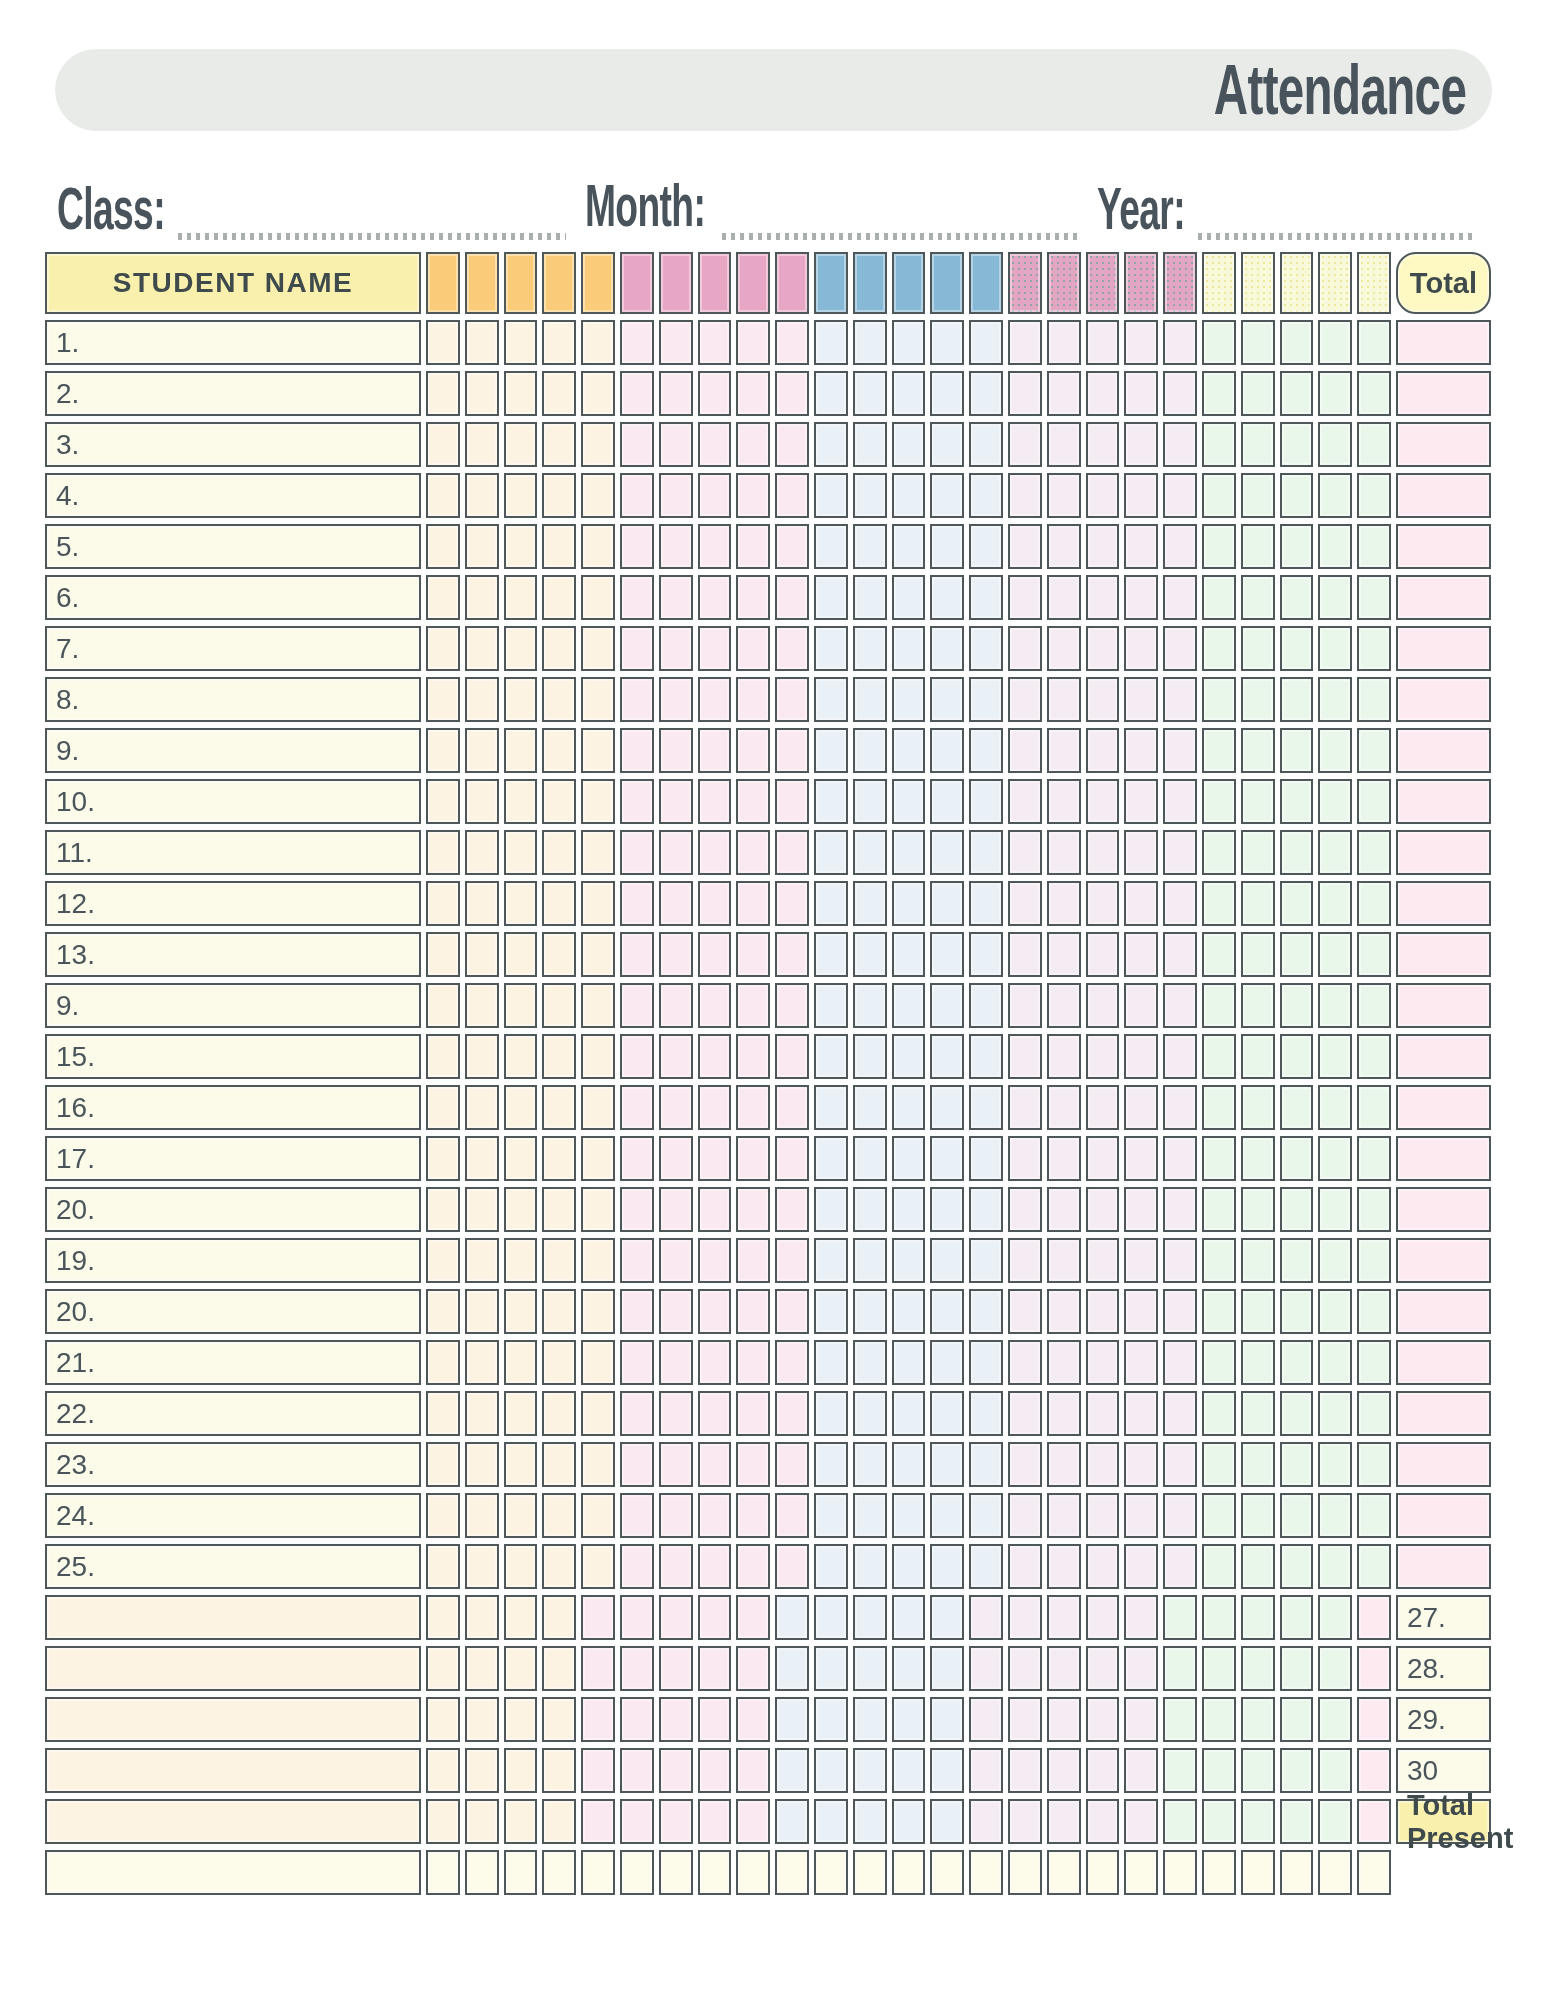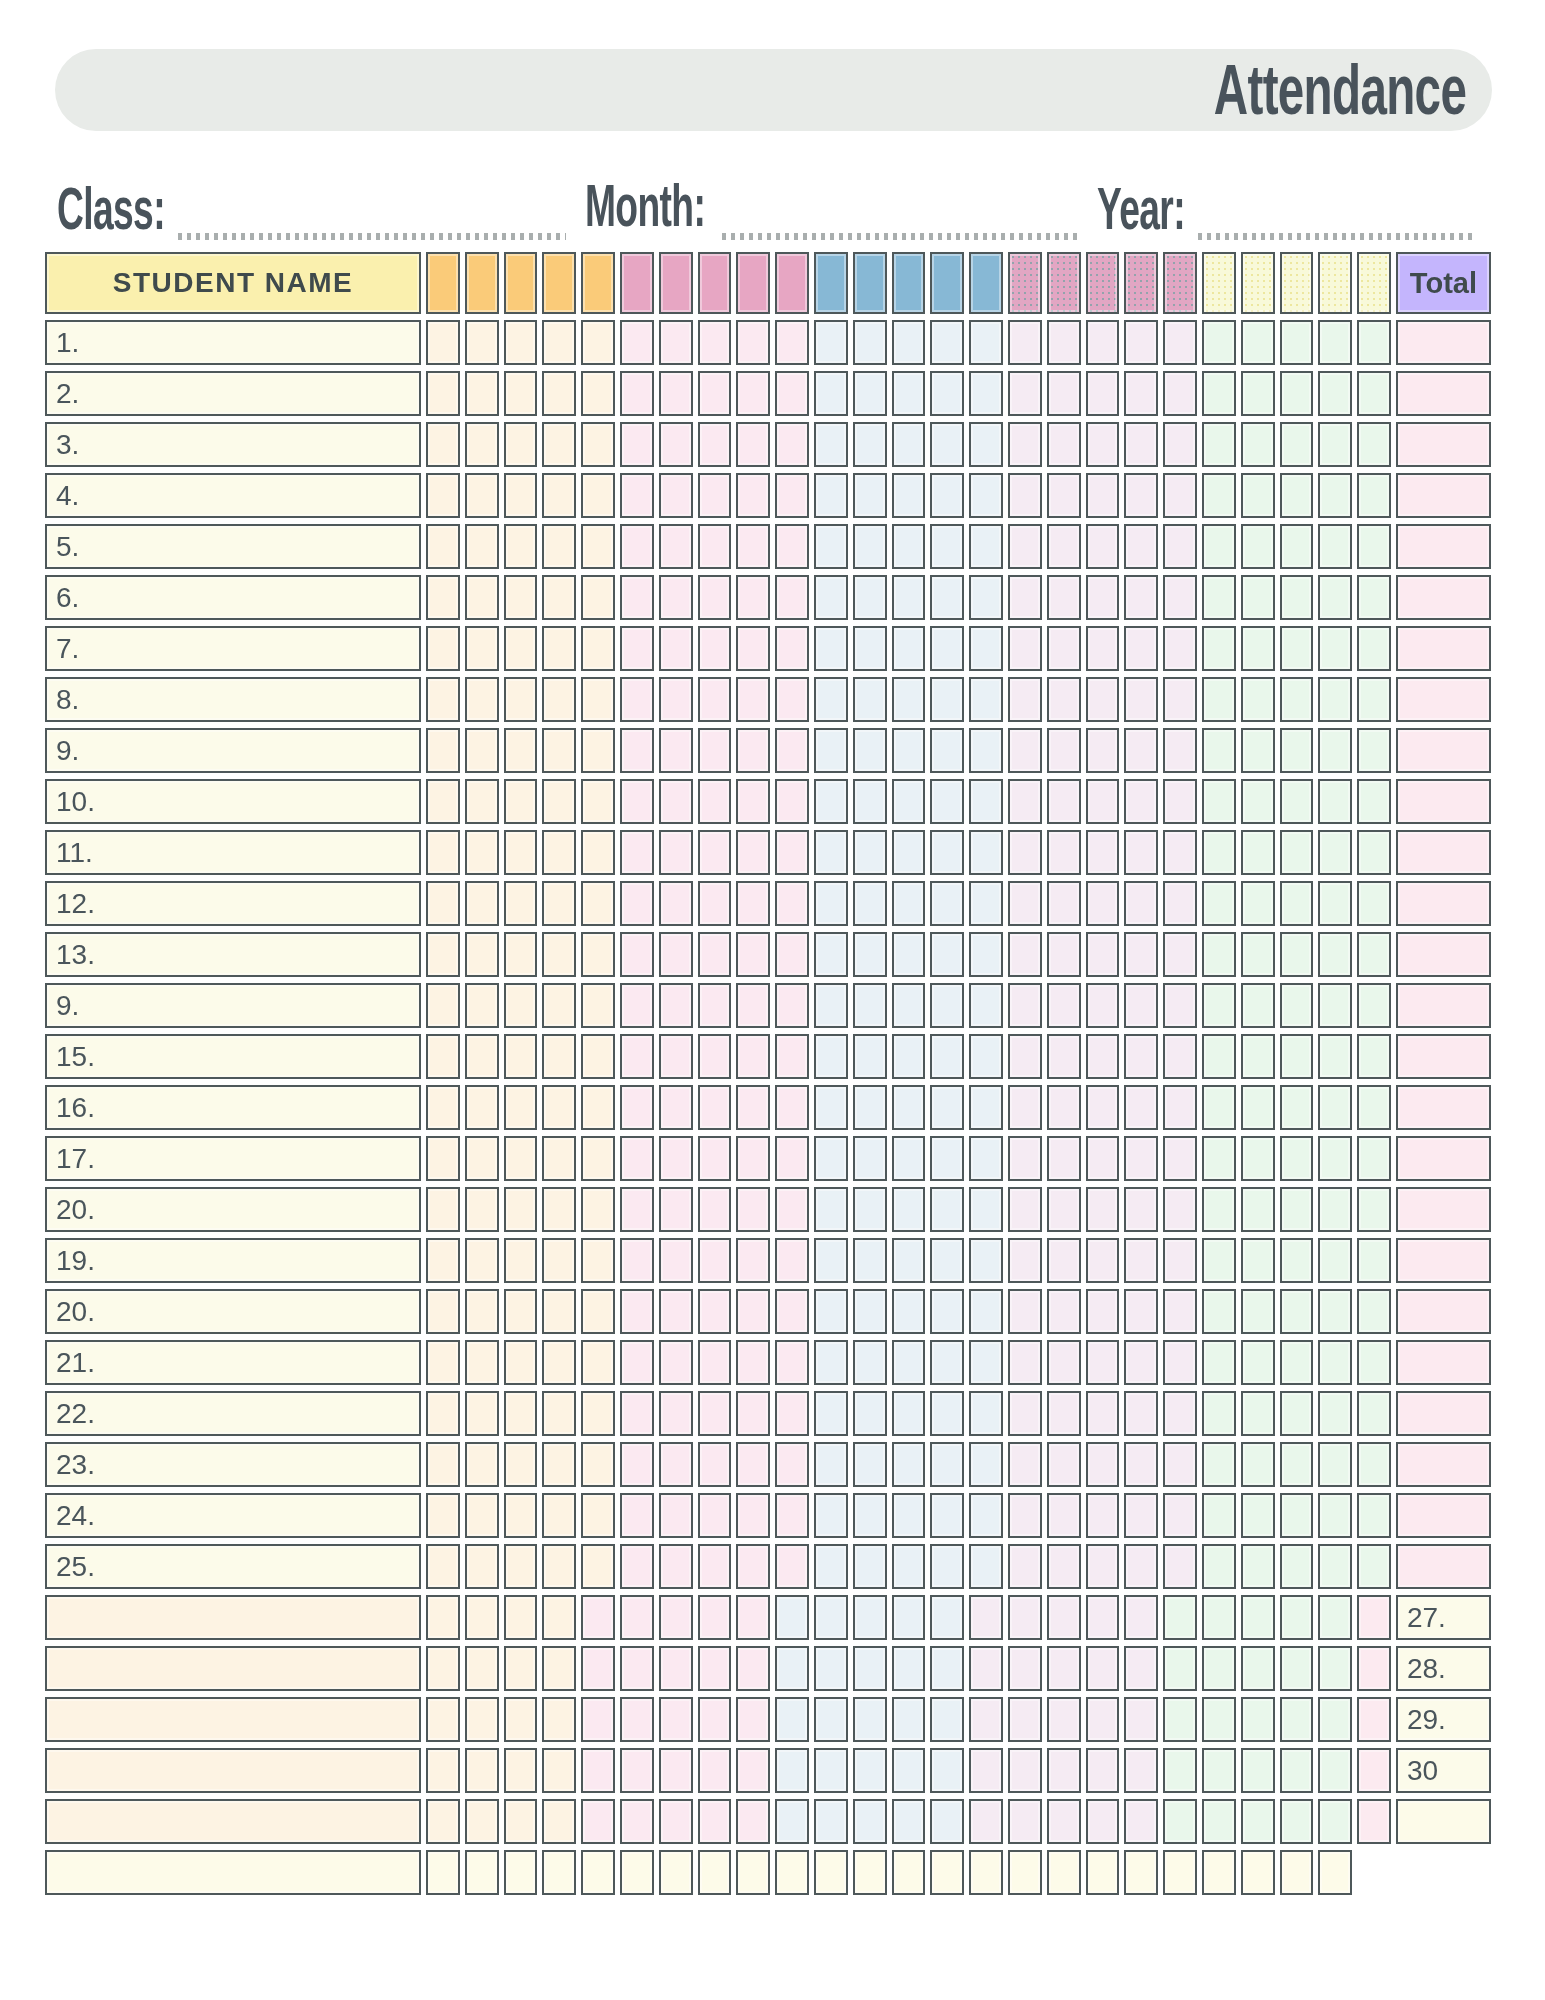--- a/index.html
+++ b/index.html
@@ -89,21 +89,21 @@
     <div class="cell day-head" style="background-color: rgb(226, 166, 195); background-image: radial-gradient(circle, rgb(147, 163, 172) 1.4px, rgba(0, 0, 0, 0) 1.5px); background-size: 6px 6px;"></div>
     <div class="cell day-head" style="background-color: rgb(226, 166, 195); background-image: radial-gradient(circle, rgb(147, 163, 172) 1.4px, rgba(0, 0, 0, 0) 1.5px); background-size: 6px 6px;"></div>
     <div class="cell day-head" style="background-color: rgb(226, 166, 195); background-image: radial-gradient(circle, rgb(147, 163, 172) 1.4px, rgba(0, 0, 0, 0) 1.5px); background-size: 6px 6px;"></div>
     <div class="cell day-head" style="background-color: rgb(226, 166, 195); background-image: radial-gradient(circle, rgb(147, 163, 172) 1.4px, rgba(0, 0, 0, 0) 1.5px); background-size: 6px 6px;"></div>
     <div class="cell day-head" style="background-color: rgb(226, 166, 195); background-image: radial-gradient(circle, rgb(147, 163, 172) 1.4px, rgba(0, 0, 0, 0) 1.5px); background-size: 6px 6px;"></div>
     <div class="cell day-head" style="background-color: rgb(248, 249, 217); background-image: radial-gradient(circle, rgb(237, 231, 158) 1.4px, rgba(0, 0, 0, 0) 1.5px); background-size: 6px 6px;"></div>
     <div class="cell day-head" style="background-color: rgb(248, 249, 217); background-image: radial-gradient(circle, rgb(237, 231, 158) 1.4px, rgba(0, 0, 0, 0) 1.5px); background-size: 6px 6px;"></div>
     <div class="cell day-head" style="background-color: rgb(248, 249, 217); background-image: radial-gradient(circle, rgb(237, 231, 158) 1.4px, rgba(0, 0, 0, 0) 1.5px); background-size: 6px 6px;"></div>
     <div class="cell day-head" style="background-color: rgb(248, 249, 217); background-image: radial-gradient(circle, rgb(237, 231, 158) 1.4px, rgba(0, 0, 0, 0) 1.5px); background-size: 6px 6px;"></div>
     <div class="cell day-head" style="background-color: rgb(248, 249, 217); background-image: radial-gradient(circle, rgb(237, 231, 158) 1.4px, rgba(0, 0, 0, 0) 1.5px); background-size: 6px 6px;"></div>
-    <div class="cell total-head" style="background: #c4b5fd;">Total</div>
+    <div class="cell total-head" style="background: #fef9c3; border-radius: 20px;">Total</div>
     <div class="cell name-cell" style="background: rgb(252, 251, 234);">
       <span>1.</span>
     </div>
     <div class="cell day-cell" style="background: rgb(253, 243, 227);"></div>
     <div class="cell day-cell" style="background: rgb(253, 243, 227);"></div>
     <div class="cell day-cell" style="background: rgb(253, 243, 227);"></div>
     <div class="cell day-cell" style="background: rgb(253, 243, 227);"></div>
     <div class="cell day-cell" style="background: rgb(253, 243, 227);"></div>
     <div class="cell day-cell" style="background: rgb(251, 233, 241);"></div>
     <div class="cell day-cell" style="background: rgb(251, 233, 241);"></div>
@@ -957,20 +957,21 @@
     <div class="cell day-cell" style="background: rgb(245, 235, 243);"></div>
     <div class="cell day-cell" style="background: rgb(245, 235, 243);"></div>
     <div class="cell day-cell" style="background: rgb(245, 235, 243);"></div>
     <div class="cell day-cell" style="background: rgb(245, 235, 243);"></div>
     <div class="cell day-cell" style="background: rgb(233, 247, 235);"></div>
     <div class="cell day-cell" style="background: rgb(233, 247, 235);"></div>
     <div class="cell day-cell" style="background: rgb(233, 247, 235);"></div>
     <div class="cell day-cell" style="background: rgb(233, 247, 235);"></div>
     <div class="cell day-cell" style="background: rgb(233, 247, 235);"></div>
     <div class="cell total-cell" style="background: rgb(252, 234, 240);"></div>
+    <div class="cell summary-label" style="background: rgb(250, 240, 174);">Total Present</div>
     <div class="cell day-cell" style="background: rgb(253, 251, 233);"></div>
     <div class="cell day-cell" style="background: rgb(253, 251, 233);"></div>
     <div class="cell day-cell" style="background: rgb(253, 251, 233);"></div>
     <div class="cell day-cell" style="background: rgb(253, 251, 233);"></div>
     <div class="cell day-cell" style="background: rgb(253, 251, 233);"></div>
     <div class="cell day-cell" style="background: rgb(253, 251, 233);"></div>
     <div class="cell day-cell" style="background: rgb(253, 251, 233);"></div>
     <div class="cell day-cell" style="background: rgb(253, 251, 233);"></div>
     <div class="cell day-cell" style="background: rgb(253, 251, 233);"></div>
     <div class="cell day-cell" style="background: rgb(253, 251, 233);"></div>

